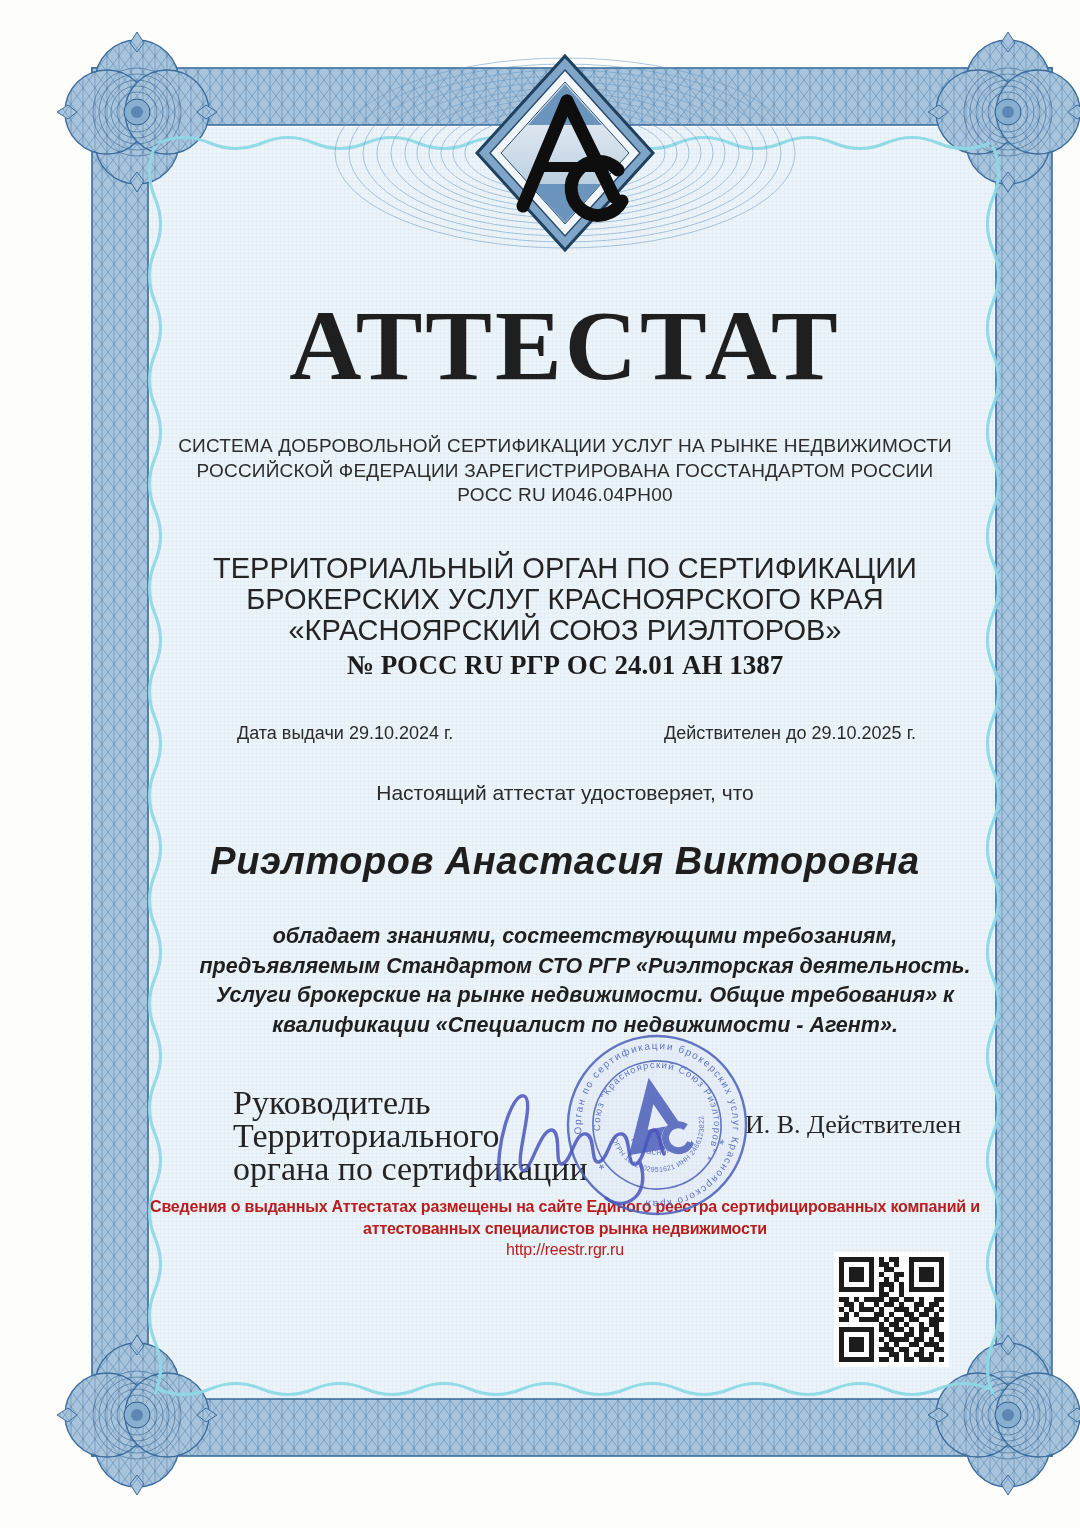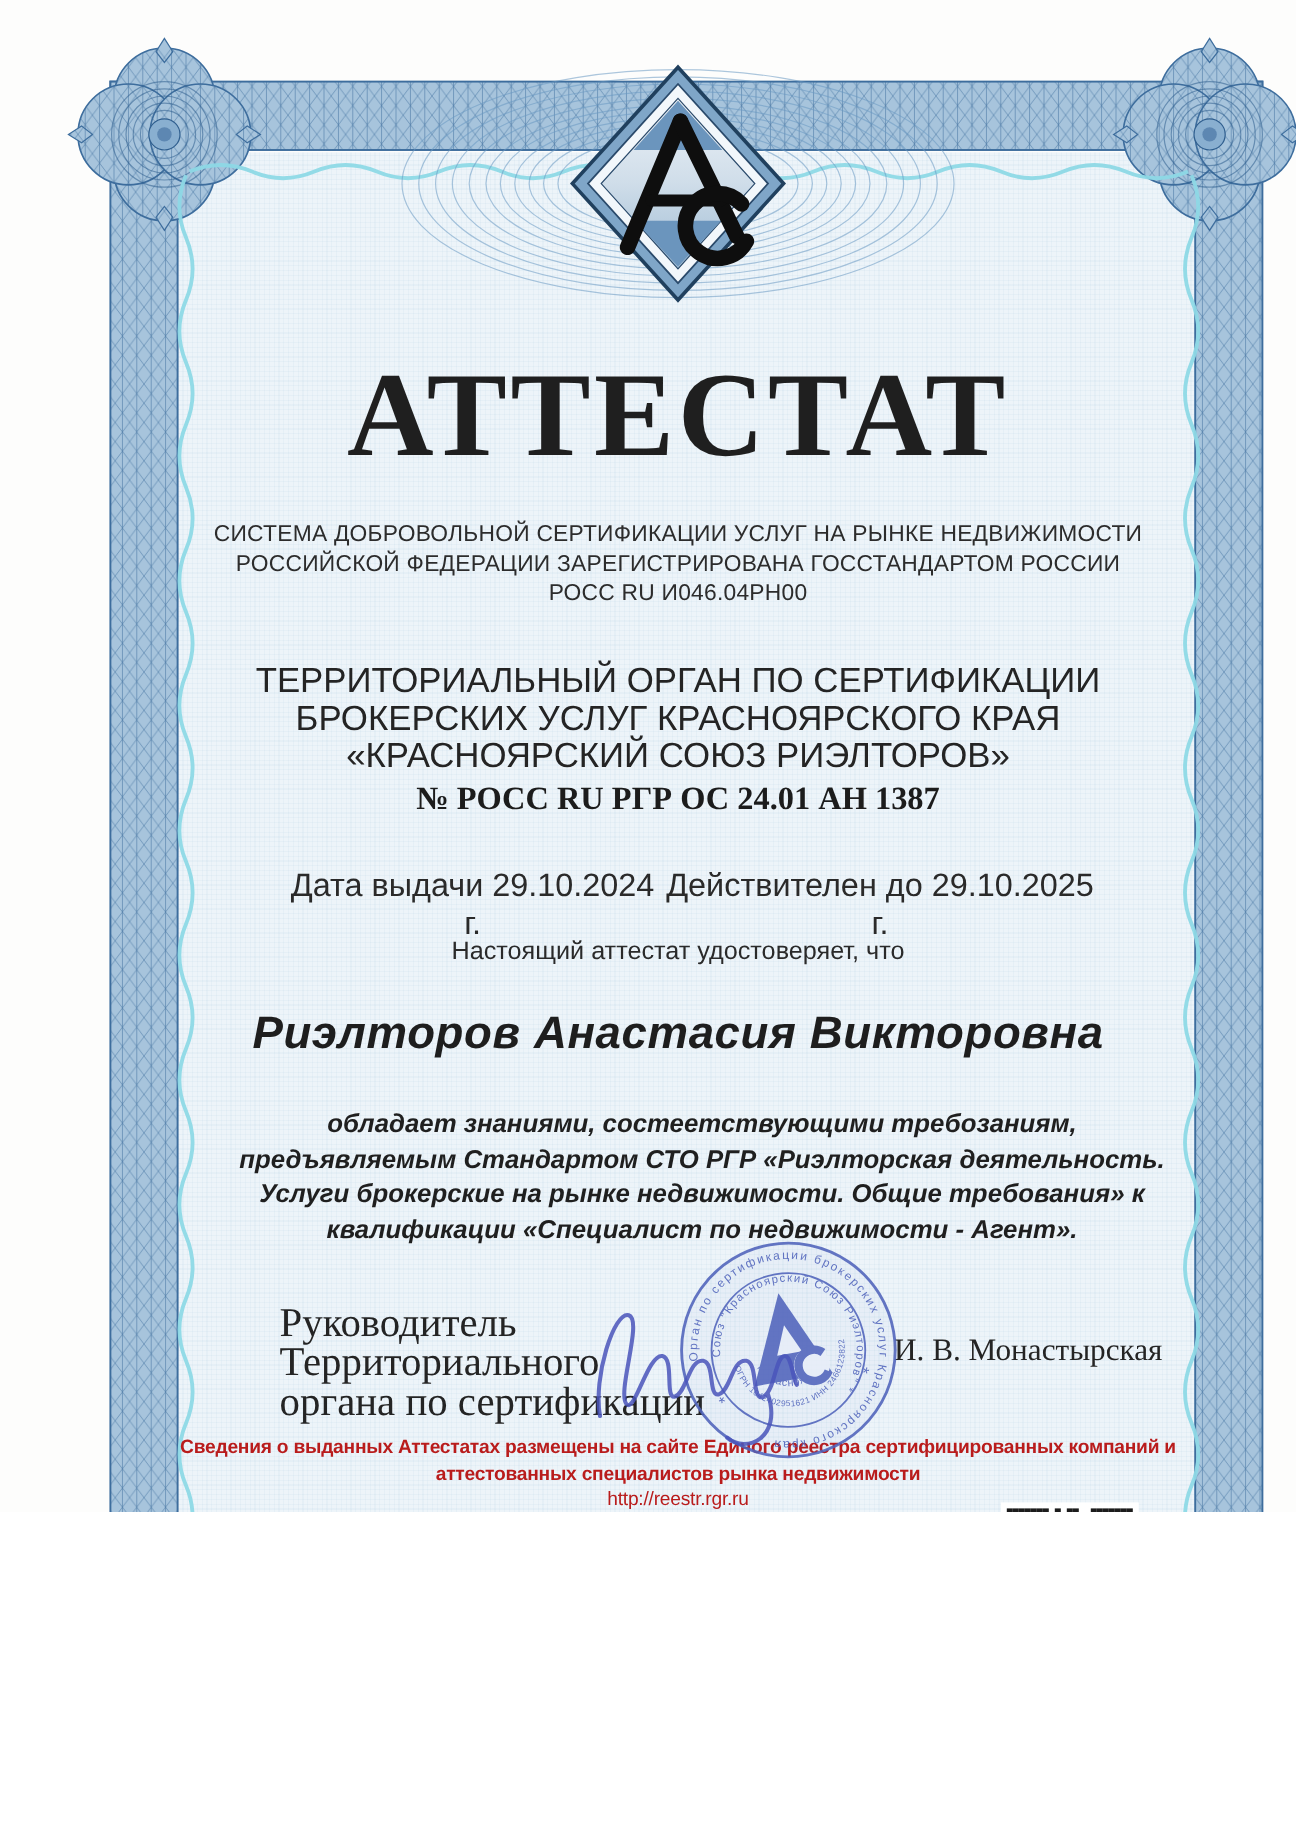--- a/index.html
+++ b/index.html
@@ -1,30 +1,30 @@
 <!DOCTYPE html>
 <html><head>
 <meta charset="utf-8">
 <style>
   html,body{margin:0;padding:0;background:#ffffff;}
-  .page{position:relative;width:1080px;height:1260px;background:#fdfdfc;overflow:hidden;
+  .page{position:relative;width:1080px;height:1528px;background:#fdfdfc;overflow:hidden;
         font-family:"Liberation Sans",sans-serif;color:#262626;}
   .content-bg{position:absolute;left:148px;top:127px;width:848px;height:1271px;background:#edf4f9;
         background-image:repeating-linear-gradient(0deg, rgba(150,190,215,.09) 0 1px, transparent 1px 4px),
                          repeating-linear-gradient(90deg, rgba(150,190,215,.09) 0 1px, transparent 1px 4px);z-index:0;}
   svg.frame,svg.overlay{position:absolute;left:0;top:0;z-index:1;pointer-events:none;}
   svg.overlay{z-index:4;}
   .cblock{position:absolute;left:150px;width:830px;text-align:center;z-index:2;}
   .title{top:296px;font-family:"Liberation Serif",serif;font-weight:700;font-size:100px;
          letter-spacing:3px;line-height:1;color:#1f1f1f;}
   .system{top:434px;font-size:19px;line-height:24.5px;letter-spacing:.2px;color:#2c2c2c;}
   .authority{top:553px;font-size:29px;line-height:31px;color:#242424;}
   .cert-number{top:650px;font-family:"Liberation Serif",serif;font-weight:700;font-size:27px;color:#1c1c1c;}
   .dates{top:723px;display:flex;justify-content:space-between;padding:0 64px 0 87px;box-sizing:border-box;
-         font-size:27px;color:#2a2a2a;}
+         font-size:18px;color:#2a2a2a;}
   .certifies{top:781px;font-size:21px;color:#2a2a2a;}
   .holder{top:840px;font-weight:700;font-style:italic;font-size:38px;letter-spacing:.5px;color:#1e1e1e;}
   .qual{top:922px;font-weight:700;font-style:italic;font-size:21.5px;line-height:29.5px;color:#1f1f1f;margin-left:20px;}
   .role{position:absolute;left:205px;top:1086px;width:420px;text-align:left;z-index:2;
         font-family:"Liberation Serif",serif;font-size:34px;line-height:33px;color:#242424;margin-left:28px;}
   .signatory{position:absolute;left:745px;top:1110px;z-index:2;font-family:"Liberation Serif",serif;
         font-size:26px;color:#242424;}
   .footer{top:1196px;font-size:16px;font-weight:700;line-height:21.5px;letter-spacing:-.2px;color:#b91c1c;}
   .footer .url{font-weight:400;}
   [data-name="qr-code"]{position:absolute;left:834px;top:1252px;z-index:3;display:grid;
@@ -145,21 +145,21 @@
     <div data-name="qualification-line">предъявляемым Стандартом СТО РГР «Риэлторская деятельность.</div>
     <div data-name="qualification-line">Услуги брокерские на рынке недвижимости. Общие требования» к</div>
     <div data-name="qualification-line">квалификации «Специалист по недвижимости - Агент».</div>
   </div>
 
   <div class="role" data-name="signatory-role">
     <div data-name="signatory-role-line">Руководитель Территориального</div>
     <div data-name="signatory-role-line">органа по сертификации</div>
   </div>
 
-  <div class="signatory" data-name="signatory-name">И. В. Монастырская</div>
+  <div class="signatory" data-name="signatory-name">И. В. Действителен</div>
 
   <div class="cblock footer" data-name="registry-footer">
     <div data-name="footer-line">Сведения о выданных Аттестатах размещены на сайте Единого реестра сертифицированных компаний и</div>
     <div data-name="footer-line">аттестованных специалистов рынка недвижимости</div>
     <div class="url" data-name="registry-url">http://reestr.rgr.ru</div>
   </div>
 
   <div data-name="qr-code">
       <i class="on"></i>
       <i class="on"></i>

